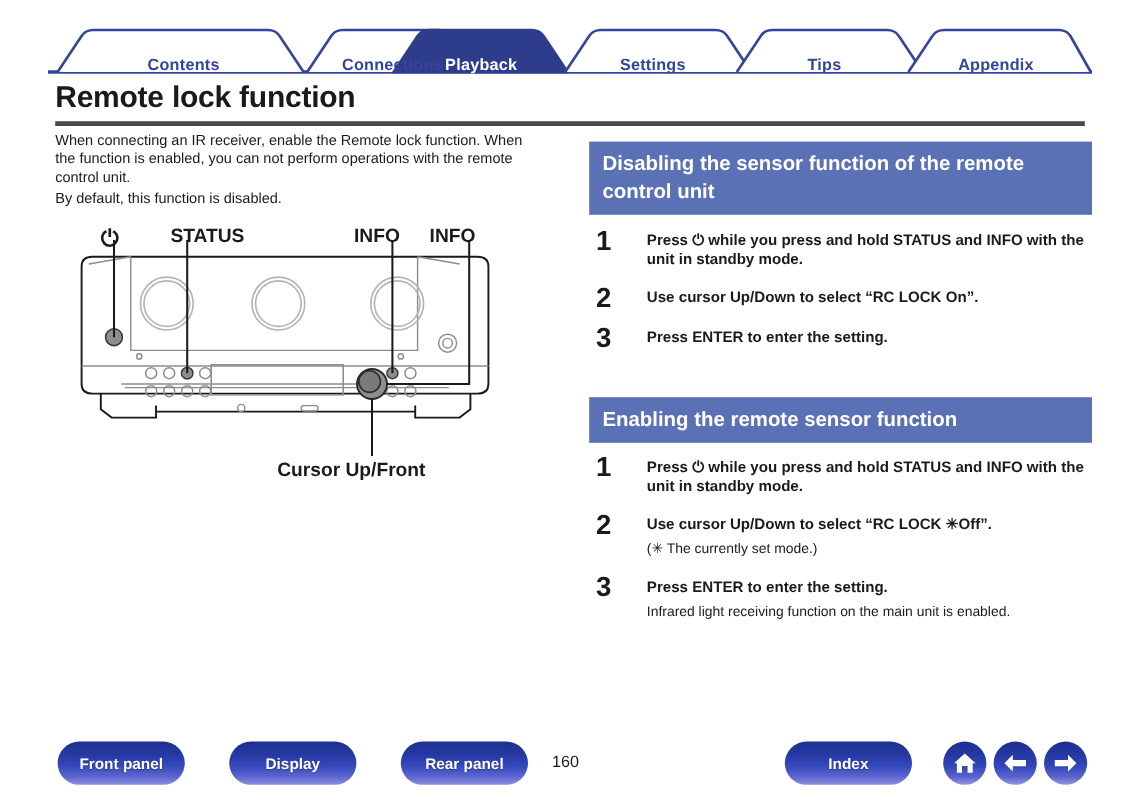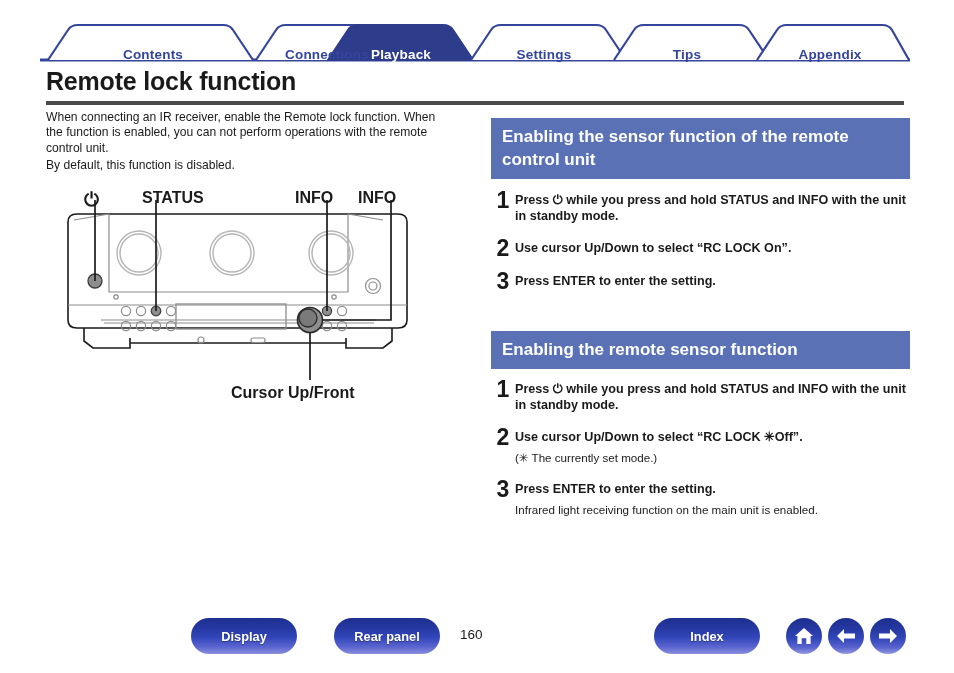--- a/index.html
+++ b/index.html
@@ -110,21 +110,21 @@
     position: absolute;
     left: 0;
     top: -6px;
     width: 24px;
     text-align: center;
     font-size: 23px;
     font-weight: bold;
     color: #1a1a1a;
   }
   .step-body {
-    margin-left: 24px;
+    margin-left: 48px;
   }
   .step-title {
     font-size: 12.6px;
     font-weight: bold;
     line-height: 15.5px;
     color: #1a1a1a;
   }
   .step-note {
     font-size: 11.6px;
     line-height: 15px;
@@ -292,21 +292,21 @@
       <path d="M264,152 L264,200"></path>
     </g>
   </svg>
   <div class="fig-label" style="left:38px;  top:8px;  font-family:'DejaVu Sans',sans-serif; font-size:19px;">⏻</div>
   <div class="fig-label" style="left:96px;  top:9px;">STATUS</div>
   <div class="fig-label" style="left:249px; top:9px;">INFO</div>
   <div class="fig-label" style="left:312px; top:9px;">INFO</div>
   <div class="fig-label" style="left:185px; top:204px;">Cursor Up/Front</div>
 </div>
 
-<div class="section-header" id="sec1-header">Enabling the sensor function of the remote control unit</div>
+<div class="section-header" id="sec1-header">Disabling the sensor function of the remote control unit</div>
 
 <div class="step" style="top:193px;">
   <div class="step-num">1</div>
   <div class="step-body">
     <div class="step-title">Press ⏻ while you press and hold STATUS and INFO with the unit in standby mode.</div>
   </div>
 </div>
 
 <div class="step" style="top:241px;">
   <div class="step-num">2</div>
@@ -341,20 +341,21 @@
 
 <div class="step" style="top:482px;">
   <div class="step-num">3</div>
   <div class="step-body">
     <div class="step-title">Press ENTER to enter the setting.</div>
     <div class="step-note">Infrared light receiving function on the main unit is enabled.</div>
   </div>
 </div>
 
 <div id="bottom-nav">
+  <div class="nav-btn" style="left:48px;  width:106px;">Front panel</div>
   <div class="nav-btn" style="left:191px; width:106px;">Display</div>
   <div class="nav-btn" style="left:334px; width:106px;">Rear panel</div>
   <div id="page-number">160</div>
   <div class="nav-btn" style="left:654px; width:106px;">Index</div>
 
   <div class="nav-icon" style="left:786px;">
     <svg width="22" height="20" viewBox="0 0 22 20">
       <path d="M11,2 L20,10 L17.6,10 L17.6,18 L13.3,18 L13.3,12.3 L8.7,12.3 L8.7,18 L4.4,18 L4.4,10 L2,10 Z" fill="#ffffff"></path>
     </svg>
   </div>

